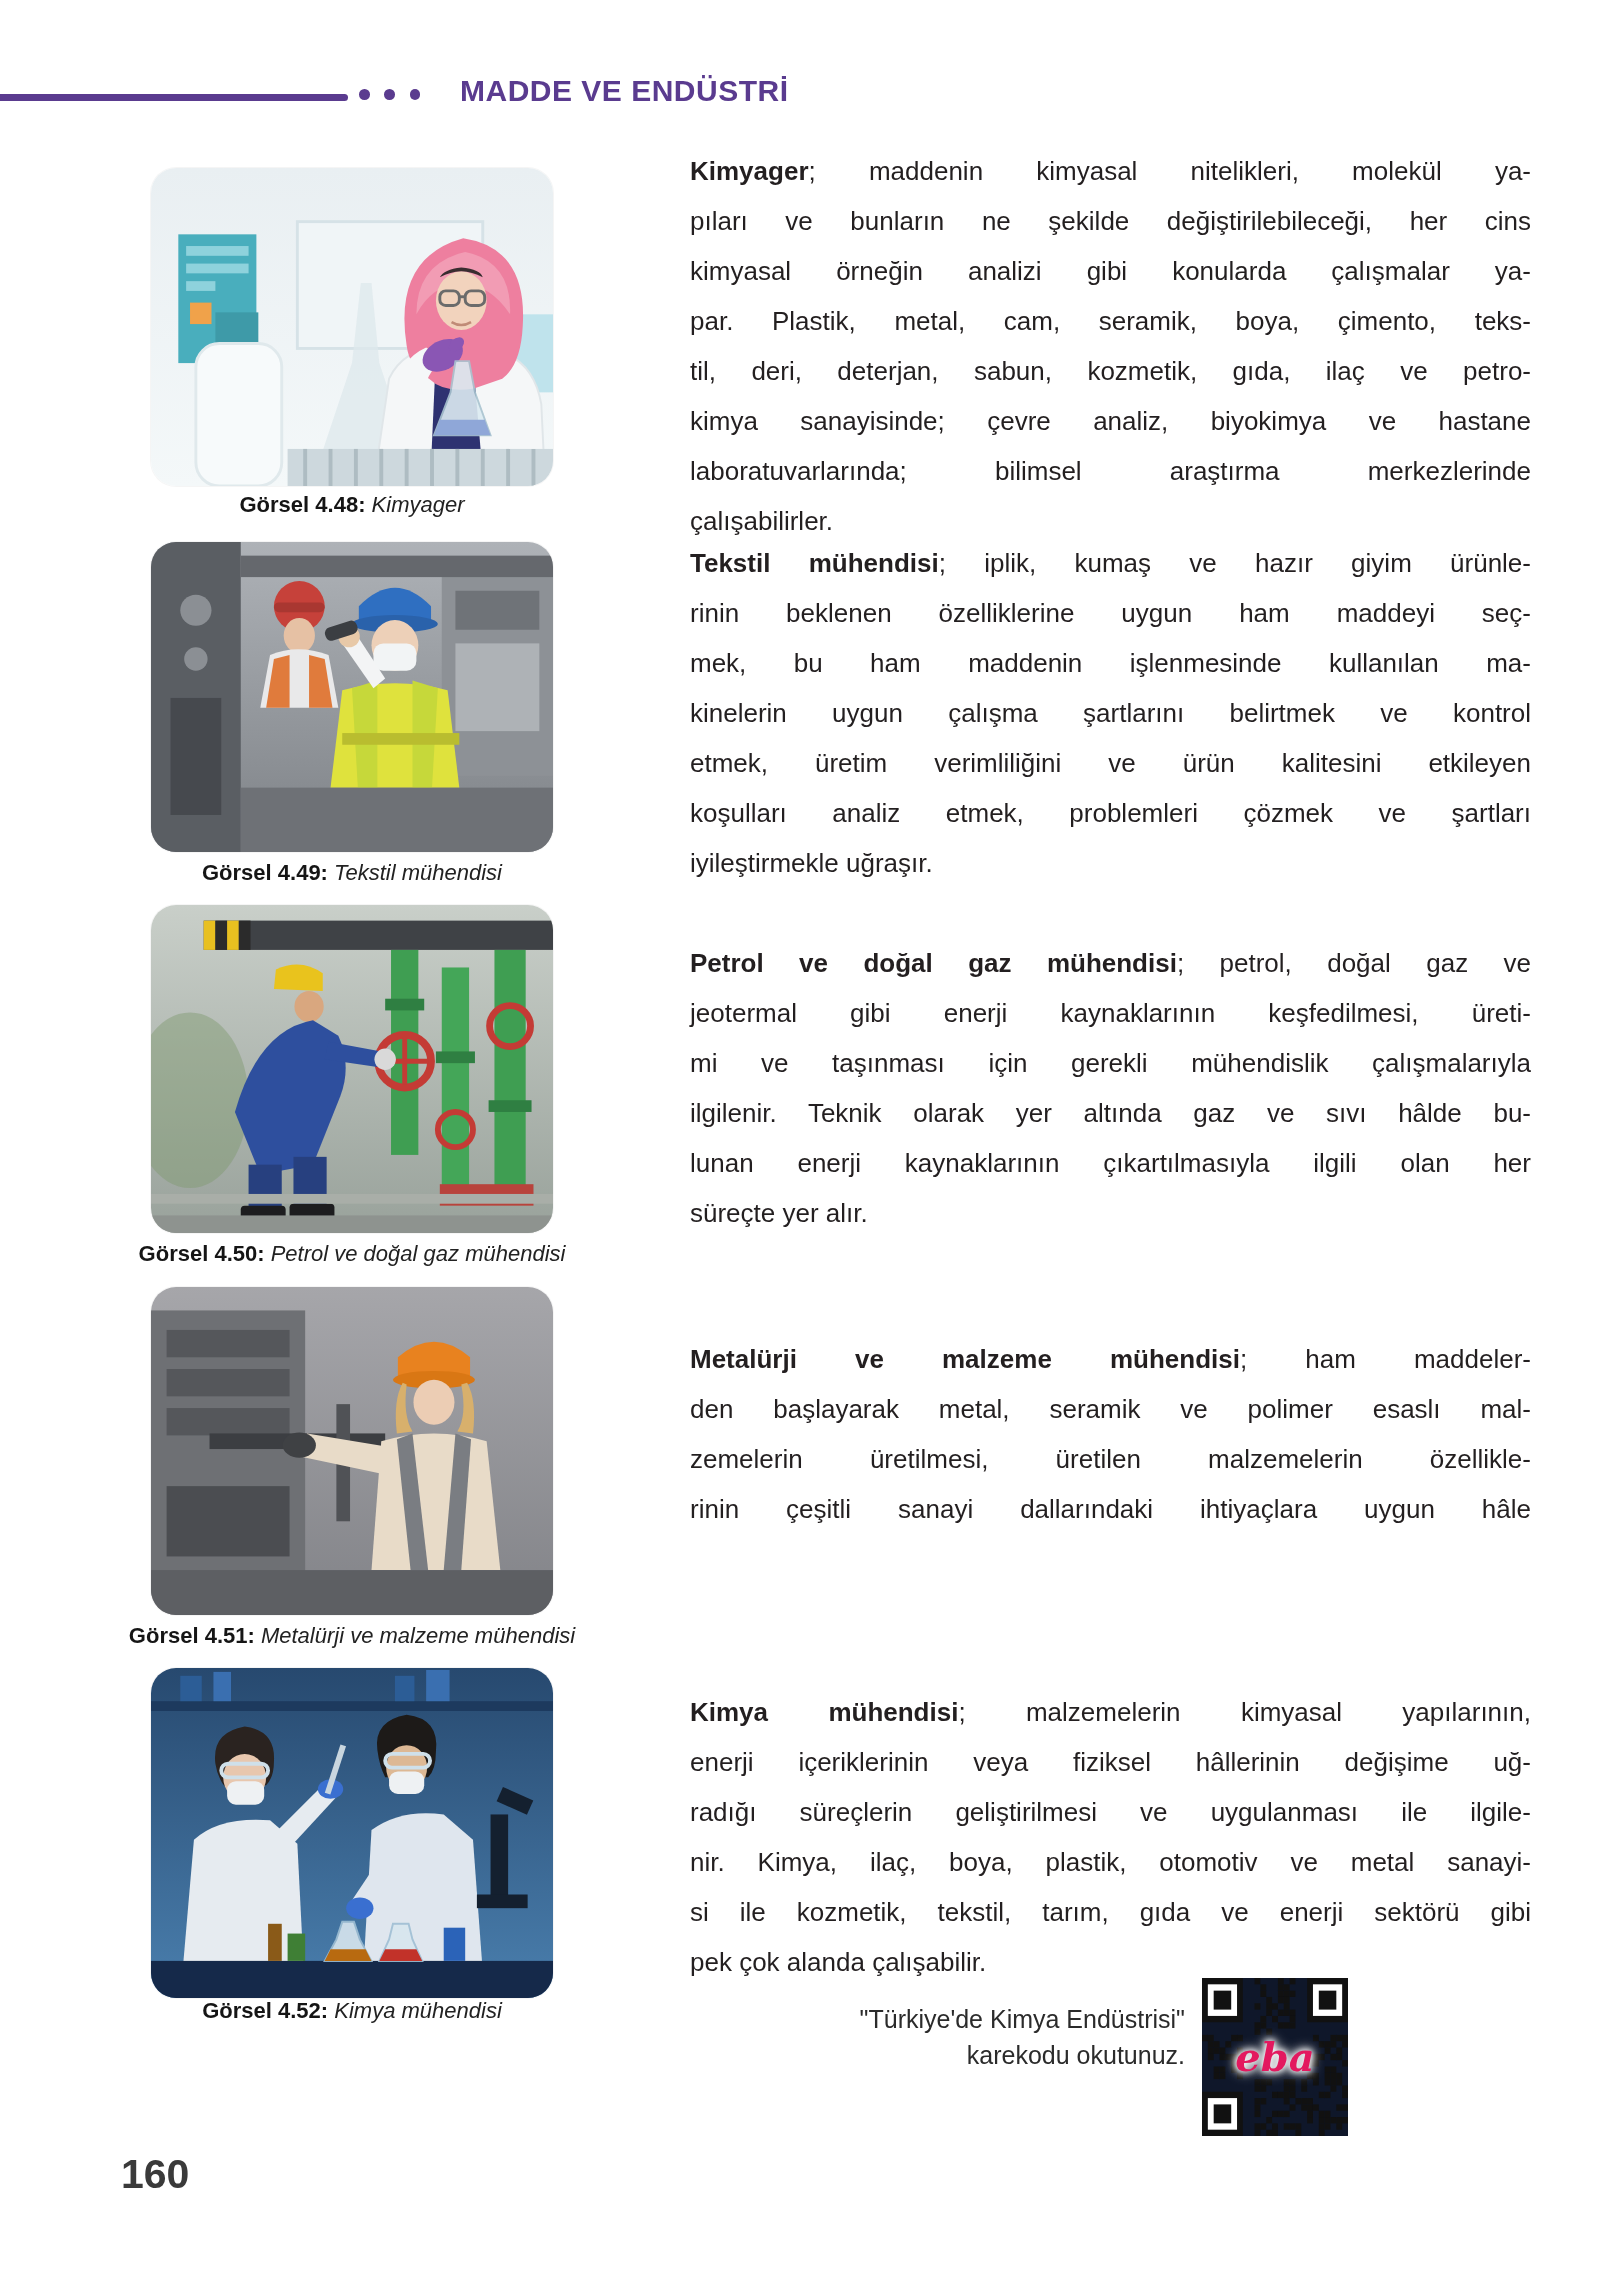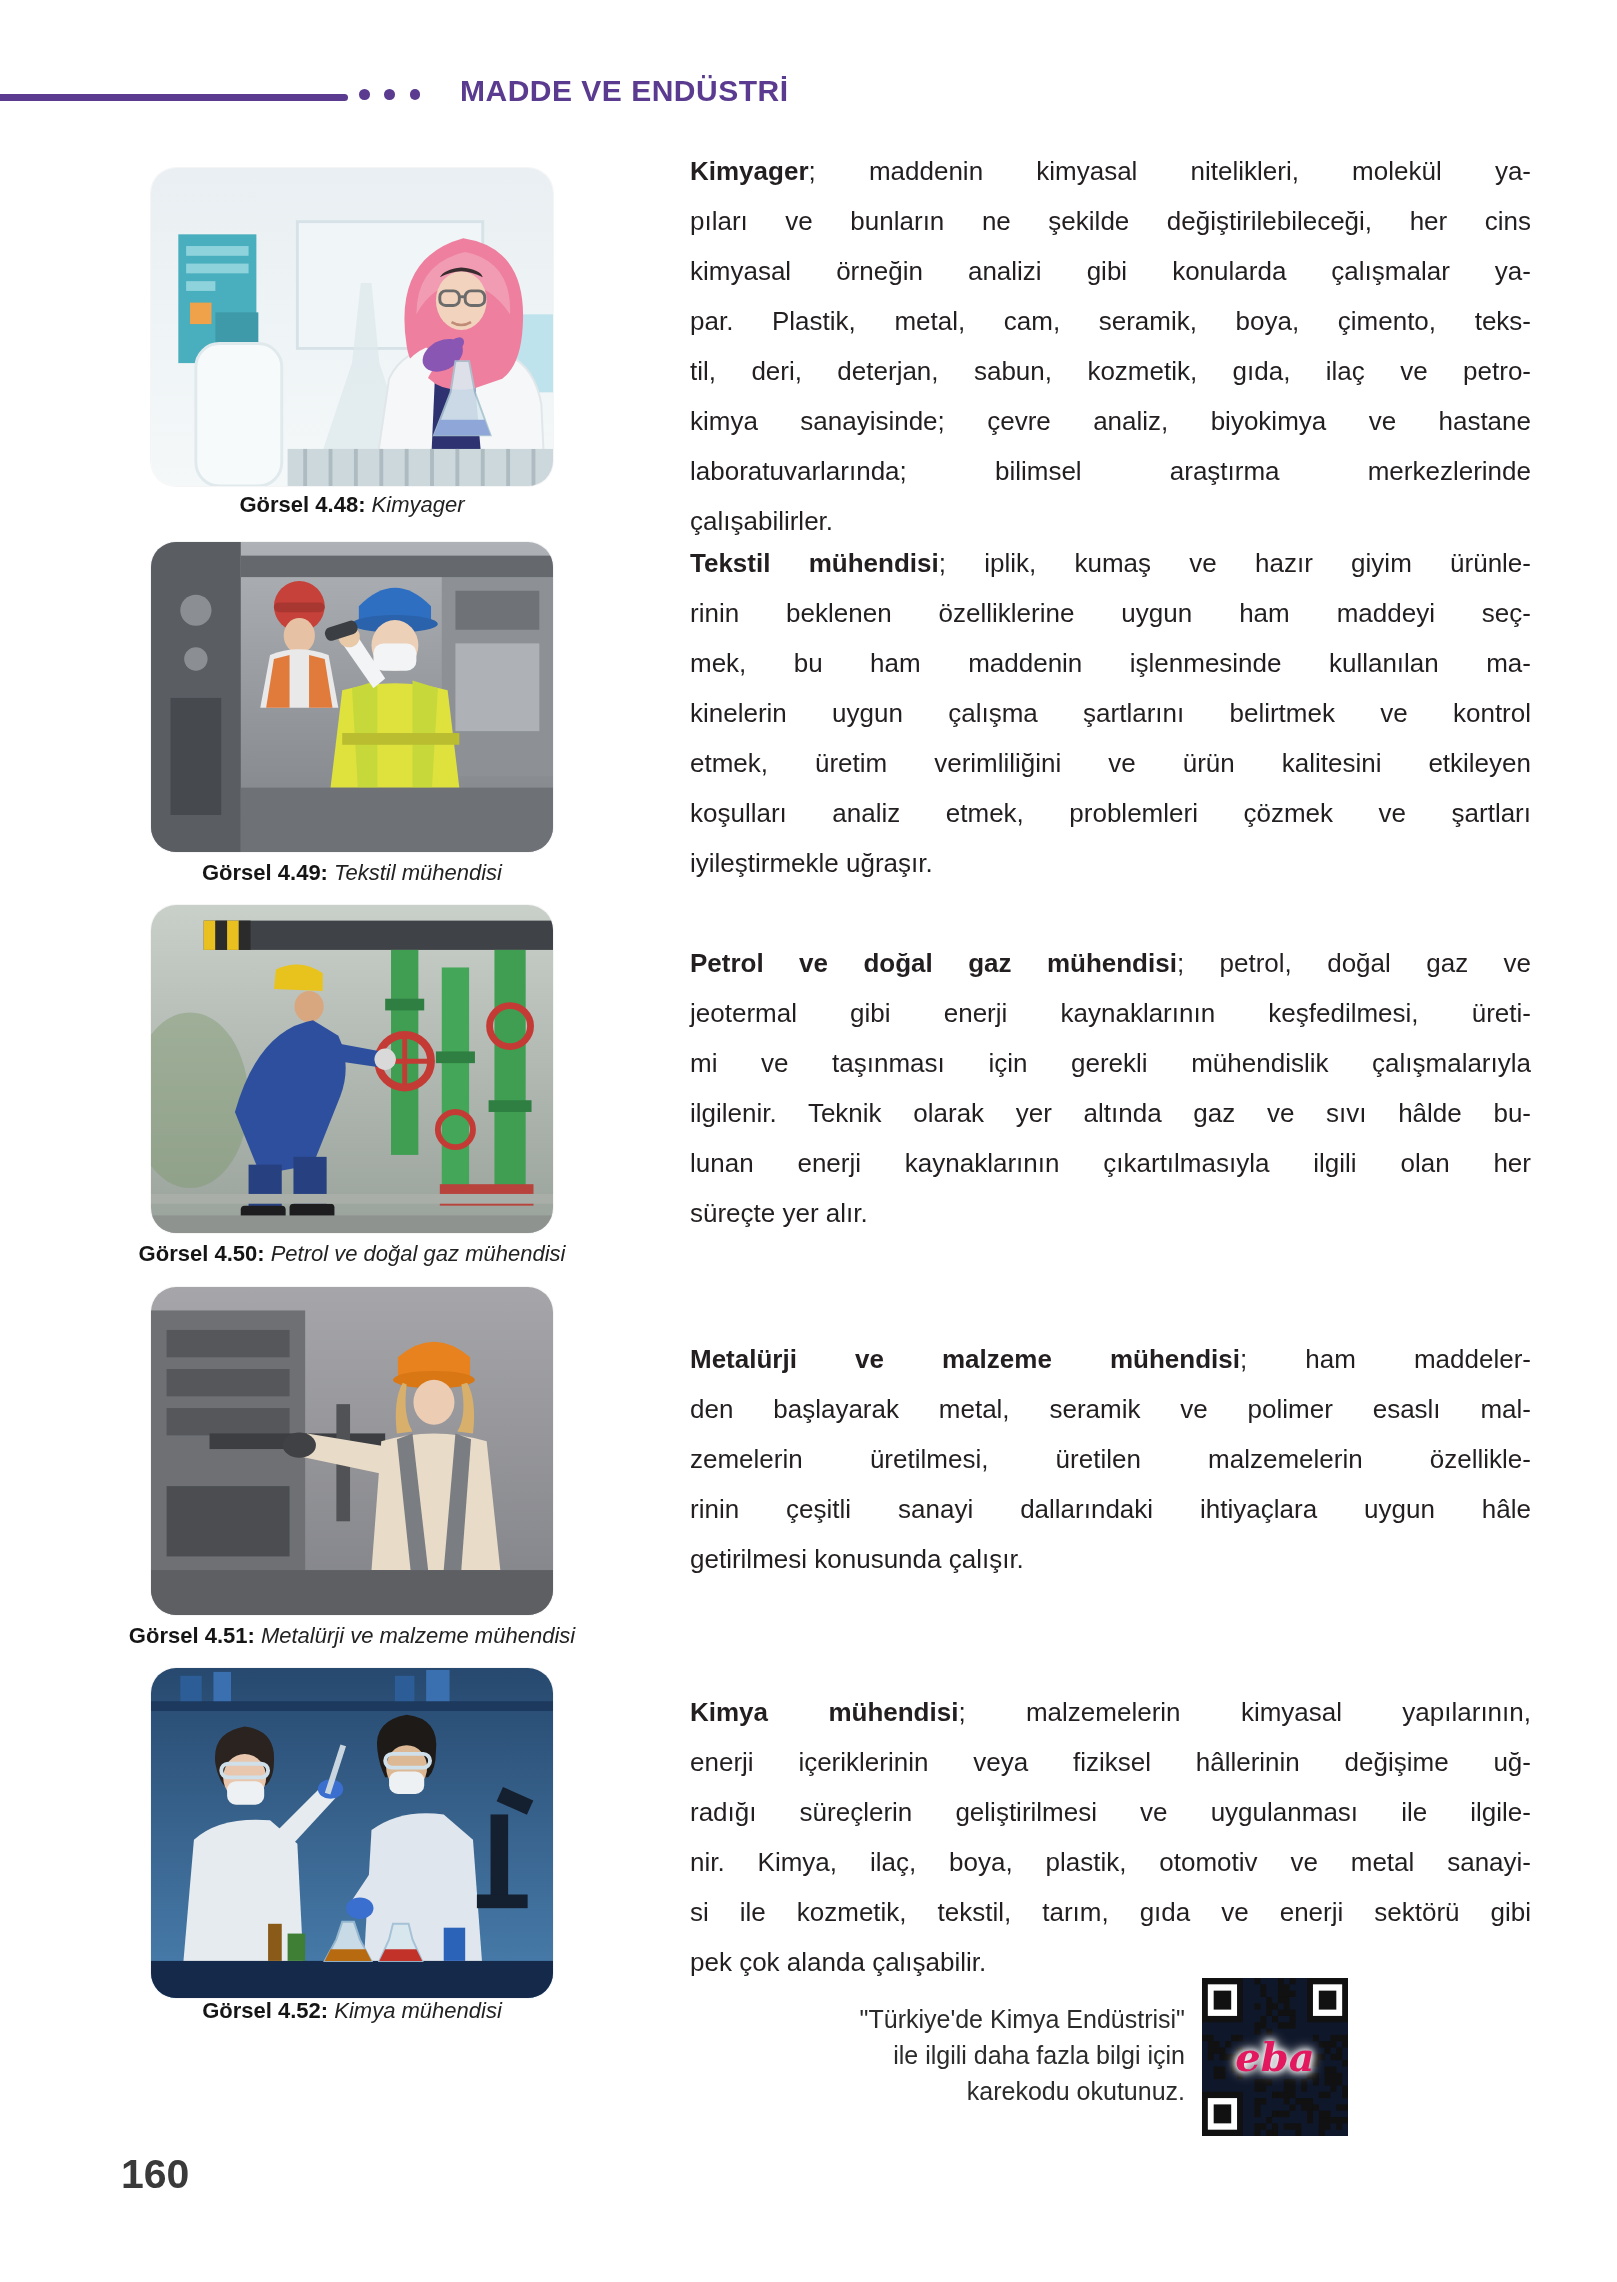--- a/index.html
+++ b/index.html
@@ -259,21 +259,20 @@
     </svg>
   </figure>
   <div class="caption c4">
     <b>Görsel 4.51:</b>&nbsp;<i>Metalürji ve malzeme mühendisi</i>
   </div>
   <div class="para p4">
       <div class="line"><b>Metalürji ve malzeme mühendisi</b>; ham maddeler-</div>
       <div class="line">den başlayarak metal, seramik ve polimer esaslı mal-</div>
       <div class="line">zemelerin üretilmesi, üretilen malzemelerin özellikle-</div>
       <div class="line">rinin çeşitli sanayi dallarındaki ihtiyaçlara uygun hâle</div>
-      <div class="line last">getirilmesi konusunda çalışır.</div>
     </div>
 
   <figure class="photo ph5" style="margin:0;">
     <svg viewBox="0 0 412 338" preserveAspectRatio="none">
       <defs>
           <linearGradient id="g5" x1="0" y1="0" x2="0" y2="1">
         <stop offset="0" stop-color="#27496f"></stop>
             <stop offset="1" stop-color="#4a7fae"></stop>
           </linearGradient>
         </defs>
@@ -318,21 +317,20 @@
       <div class="line"><b>Kimya mühendisi</b>; malzemelerin kimyasal yapılarının,</div>
       <div class="line">enerji içeriklerinin veya fiziksel hâllerinin değişime uğ-</div>
       <div class="line">radığı süreçlerin geliştirilmesi ve uygulanması ile ilgile-</div>
       <div class="line">nir. Kimya, ilaç, boya, plastik, otomotiv ve metal sanayi-</div>
       <div class="line">si ile kozmetik, tekstil, tarım, gıda ve enerji sektörü gibi</div>
       <div class="line last">pek çok alanda çalışabilir.</div>
     </div>
 
   <div class="qr-note">
     <div>"Türkiye'de Kimya Endüstrisi"</div>
-    <div>ile ilgili daha fazla bilgi için</div>
     <div>karekodu okutunuz.</div>
   </div>
   <div class="qr-box">
     <svg id="qr-svg" viewBox="0 0 150 150" preserveAspectRatio="none">
         <rect x="54" y="0" width="6" height="6" fill="#111"></rect>
         <rect x="78" y="0" width="6" height="6" fill="#111"></rect>
         <rect x="90" y="0" width="6" height="6" fill="#111"></rect>
         <rect x="60" y="6" width="6" height="6" fill="#111"></rect>
         <rect x="78" y="6" width="6" height="6" fill="#111"></rect>
         <rect x="84" y="6" width="6" height="6" fill="#111"></rect>

